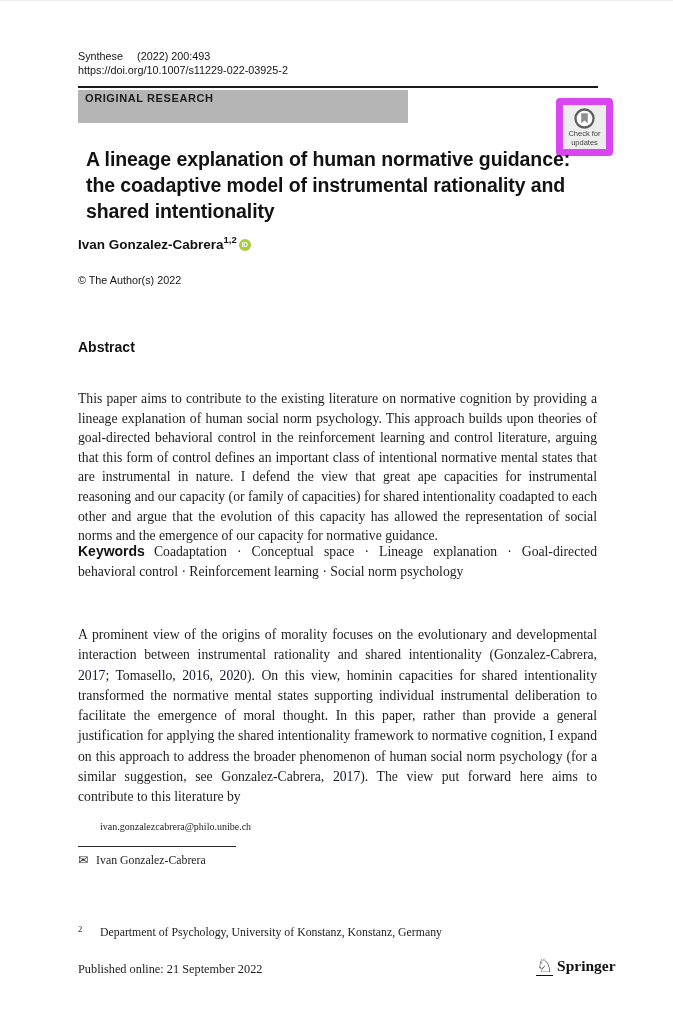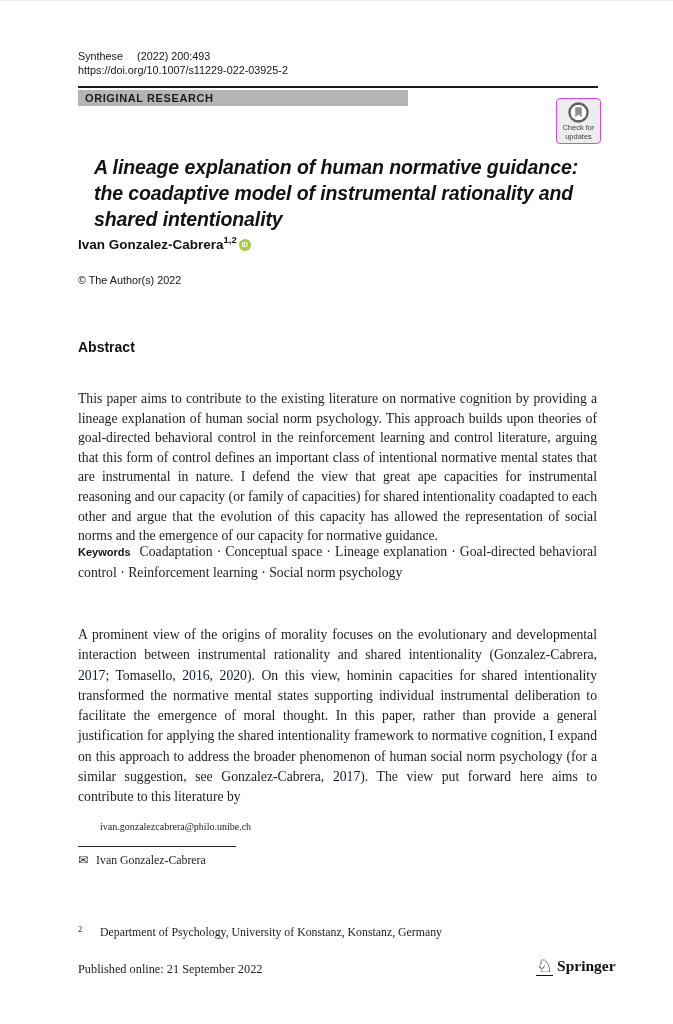--- a/index.html
+++ b/index.html
@@ -11,39 +11,39 @@
     color:#1f1f1f;
     overflow:hidden;
     border-top:1px solid #ededed;
   }
   .abs{position:absolute;}
   
   .journal-line{top:49px;left:78px;font-size:10.8px;color:#141414;}
   .journal-issue{margin-left:14px;}
   .doi-line{top:63px;left:78px;font-size:10.8px;color:#141414;}
   .top-rule{top:85px;left:78px;width:520px;height:2px;background:#1a1a1a;}
-  .banner{top:89px;left:78px;width:330px;height:16px;background:#b5b5b5;}
+  .banner{top:89px;left:78px;width:330px;height:33px;background:#b5b5b5;}
   .banner-label{font-size:11px;font-weight:bold;letter-spacing:.6px;color:#1c1c1c;line-height:17px;padding-left:7px;}
   
-  .badge{top:97px;left:556px;width:43px;height:44px;background:#ededed;border:1px solid #d946ef;border-radius:4px;text-align:center;cursor:pointer;}
+  .badge{top:97px;left:556px;width:43px;height:44px;background:#ededed;border:7px solid #d946ef;border-radius:4px;text-align:center;cursor:pointer;}
   .badge svg{display:block;margin:2px auto 0;}
   .badge-text{font-size:7.5px;line-height:8.5px;color:#3f3f3f;}
   
   .title{top:137px;left:78px;width:508px;font-size:19.5px;line-height:26px;font-weight:bold;color:#121212;letter-spacing:-.1px;}
   .author-row{top:233px;left:78px;font-size:13.5px;font-weight:bold;color:#121212;}
   .author-sup{font-size:9.5px;vertical-align:6px;font-weight:bold;}
   .orcid{display:inline-block;width:12px;height:12px;border-radius:50%;background:#a6ce39;color:#ffffff;
          font-size:6.5px;font-weight:bold;line-height:12px;text-align:center;vertical-align:2px;margin-left:2px;}
   .meta{top:272px;left:78px;font-size:10.8px;line-height:15px;color:#141414;}
   
   .abstract-heading{top:338px;left:78px;font-size:14px;font-weight:bold;color:#121212;}
   .serif{font-family:"Liberation Serif",serif;}
   .abstract-text{top:356px;left:78px;width:519px;font-size:13.7px;line-height:19.6px;text-align:justify;color:#1c1c1c;margin-top:32px;}
   .keywords{top:541px;left:78px;width:519px;font-size:13.7px;line-height:19.6px;text-align:justify;color:#1c1c1c;}
-  .kw-label{font-family:"Liberation Sans",sans-serif;font-size:11px;font-weight:bold;color:#121212;margin-right:9px;}
+  .kw-label{font-family:"Liberation Sans",sans-serif;font-size:14px;font-weight:bold;color:#121212;margin-right:9px;}
   
   .body-par{top:624px;left:78px;width:519px;font-size:13.7px;line-height:20.3px;text-align:justify;color:#1c1c1c;}
   .link{color:#0f172a;}
   
   .fn-rule{top:845px;left:78px;width:158px;height:1px;background:#2a2a2a;}
   .corr-row{top:852px;left:78px;font-size:11.8px;color:#1c1c1c;}
   .env-icon{font-family:"DejaVu Sans",sans-serif;font-size:12px;color:#2a2a2a;margin-right:8px;}
   .corr-email{top:820px;left:100px;font-size:10px;color:#1c1c1c;}
   .aff-row{left:78px;width:519px;font-size:11.8px;color:#1c1c1c;}
   .aff-1{top:896px;}
@@ -75,21 +75,21 @@
     <svg width="23" height="23" viewBox="0 0 26 26">
       <circle cx="13" cy="13" r="10.2" fill="#ffffff" stroke="#5e5e5e" stroke-width="2.6"></circle>
       <path d="M9.3 7.2 h7.4 v11.4 l-3.7-3.2 -3.7 3.2 z" fill="#8f8f8f"></path>
     </svg>
     <div class="badge-text">
       <div>Check for</div>
       <div>updates</div>
     </div>
   </div>
 
-  <h1 class="abs title" style="margin:16px;font-style:italic;">A lineage explanation of human normative guidance: the coadaptive model of instrumental rationality and shared intentionality</h1>
+  <h1 class="abs title" style="margin:8px;">A lineage explanation of human normative guidance: the coadaptive model of instrumental rationality and shared intentionality</h1>
 
   <div class="abs author-row">
     <span>Ivan Gonzalez-Cabrera</span><span class="author-sup">1,2</span><span class="orcid">iD</span>
   </div>
 
   <div class="abs meta">
     <div>© The Author(s) 2022</div>
   </div>
 
   <div class="abs abstract-heading">Abstract</div>

